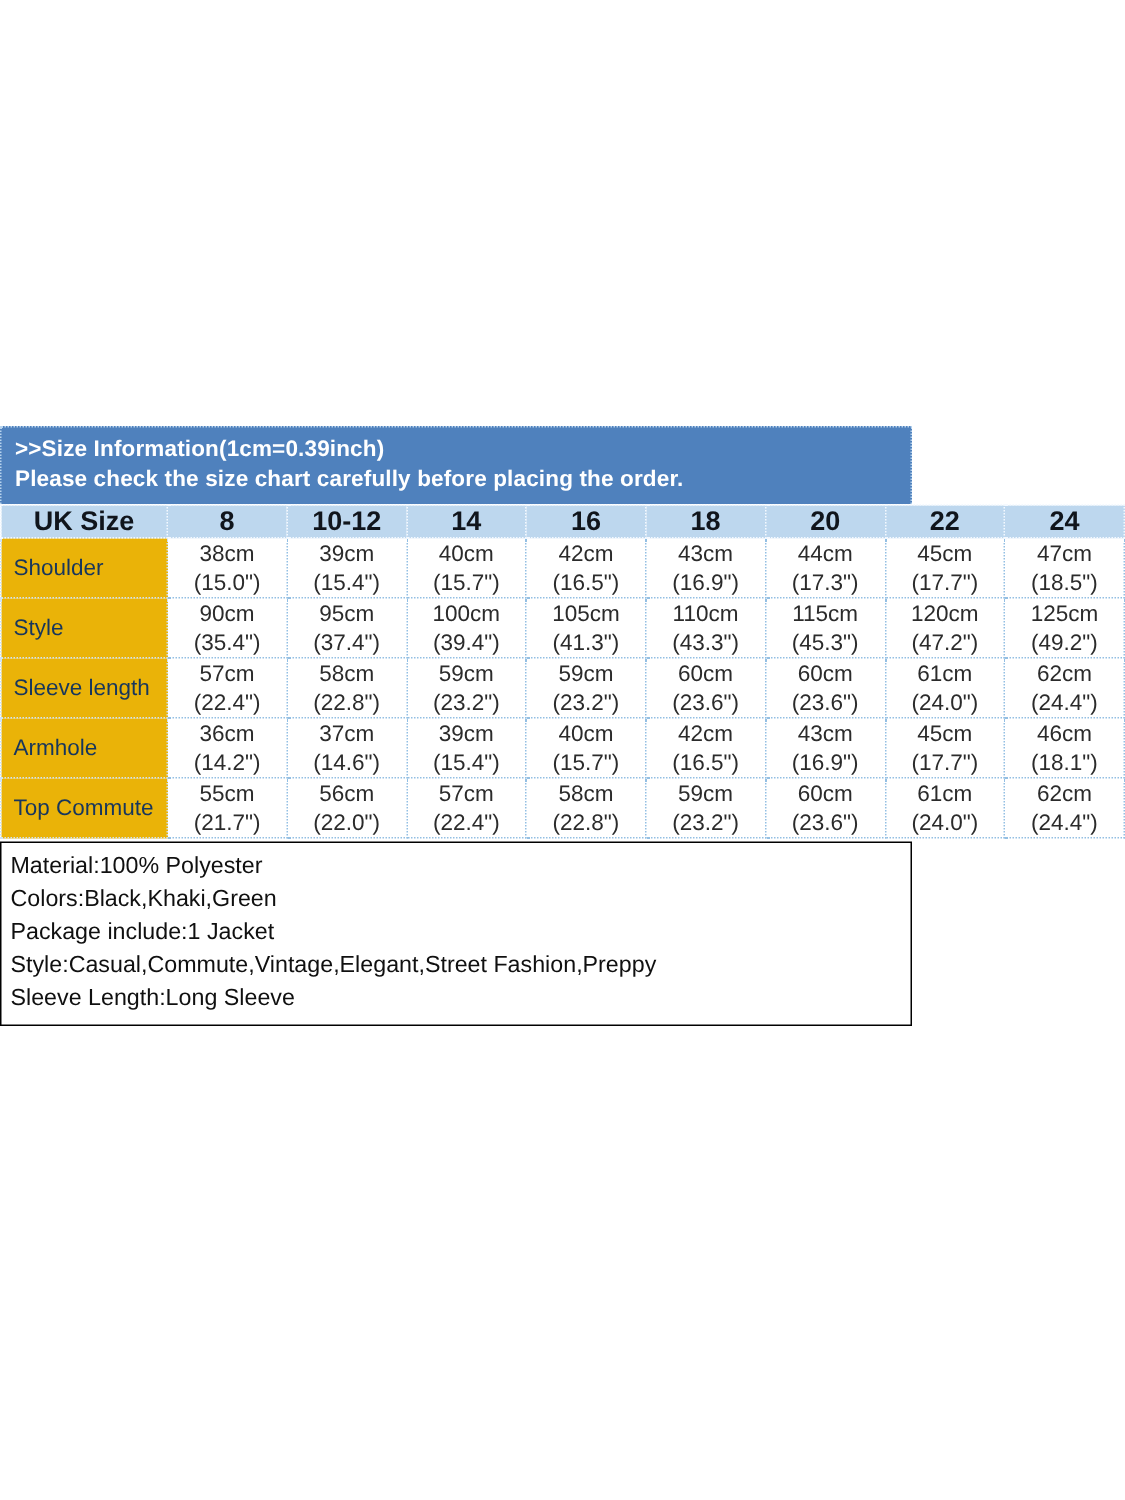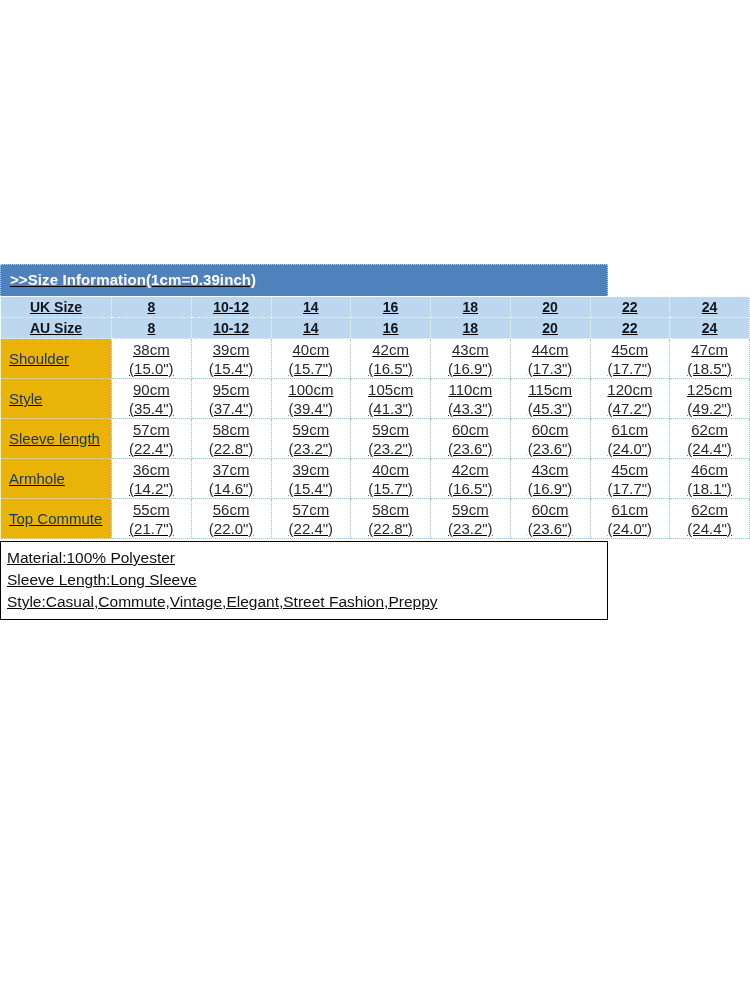--- a/index.html
+++ b/index.html
@@ -2,21 +2,21 @@
 <html><head>
 <meta charset="utf-8">
 <style>
   html,body{margin:0;padding:0;}
   body{
     width:750px;height:1000px;background:#ffffff;
     font-family:"Liberation Sans","DejaVu Sans",sans-serif;
     position:relative;overflow:hidden;
   }
   .content{
-    position:absolute;left:0;top:264px;width:608px;text-decoration:underline;
+    position:absolute;left:0;top:284px;width:608px;
   }
   
   .banner{
     background:#4f81bd;
     border:1px dotted #b8d4ee;border-bottom:none;
     color:#ffffff;font-weight:bold;font-size:15px;
     padding:5px 0 6px 9px;line-height:20px;
     letter-spacing:0.1px;
   }
   
@@ -24,21 +24,21 @@
     width:750px;border-collapse:collapse;table-layout:fixed;
     font-size:15px;
   }
   table.size col.label-col{width:111px;}
   th,td{padding:0;vertical-align:middle;}
   .hdr-row th{
     background:#bdd7ee;color:#10151c;font-weight:bold;
     border:1px dotted #f4f9ff;text-align:center;
   }
   tr.first-hdr th{height:40px;}
-  tr.sub-hdr th{height:20px;font-size:14px;}
+  tr.sub-hdr th{height:20px;font-size:18px;}
   .corner{line-height:18px;}
   .row-label{
     background:#eab308;color:#17365d;font-weight:normal;
     text-align:left;padding-left:8px;font-size:15px;
     border:1px dotted #cfe3f5;
   }
   tr.data-row{height:40px;}
   td.data-cell{
     background:#ffffff;border:1px dotted #93bfe3;
     text-align:center;color:#2b2b2b;line-height:19px;font-size:15px;
@@ -52,20 +52,21 @@
     padding:5px 0 6px 6px;
   }
 </style>
 </head>
 <body>
 
 <div class="content">
 
   <div class="banner">
     <div>&gt;&gt;Size Information(1cm=0.39inch)</div>
+    <div>Please check the size chart carefully before placing the order.</div>
   </div>
 
   <table class="size">
     <colgroup>
       <col class="label-col">
       <col>
         <col>
         <col>
         <col>
         <col>
@@ -78,31 +79,20 @@
           <th class="sub-label">UK Size</th>
           <th class="sub-val">8</th>
           <th class="sub-val">10-12</th>
           <th class="sub-val">14</th>
           <th class="sub-val">16</th>
           <th class="sub-val">18</th>
           <th class="sub-val">20</th>
           <th class="sub-val">22</th>
           <th class="sub-val">24</th>
         </tr>
-        <tr class="hdr-row sub-hdr">
-          <th class="sub-label">AU Size</th>
-          <th class="sub-val">8</th>
-          <th class="sub-val">10-12</th>
-          <th class="sub-val">14</th>
-          <th class="sub-val">16</th>
-          <th class="sub-val">18</th>
-          <th class="sub-val">20</th>
-          <th class="sub-val">22</th>
-          <th class="sub-val">24</th>
-        </tr>
         <tr class="data-row">
           <th class="row-label">Shoulder</th>
           <td class="data-cell">
             <div class="cm-line">38cm</div>
             <div class="inch-line">(15.0")</div>
           </td>
           <td class="data-cell">
             <div class="cm-line">39cm</div>
             <div class="inch-line">(15.4")</div>
           </td>
@@ -269,17 +259,19 @@
           <td class="data-cell">
             <div class="cm-line">62cm</div>
             <div class="inch-line">(24.4")</div>
           </td>
         </tr>
       </tbody>
   </table>
 
   <div class="info-box">
       <div class="info-line">Material:100% Polyester</div>
+      <div class="info-line">Colors:Black,Khaki,Green</div>
+      <div class="info-line">Package include:1 Jacket</div>
+      <div class="info-line">Style:Casual,Commute,Vintage,Elegant,Street Fashion,Preppy</div>
       <div class="info-line">Sleeve Length:Long Sleeve</div>
-      <div class="info-line">Style:Casual,Commute,Vintage,Elegant,Street Fashion,Preppy</div>
     </div>
 
 </div>
 
 </body></html>

